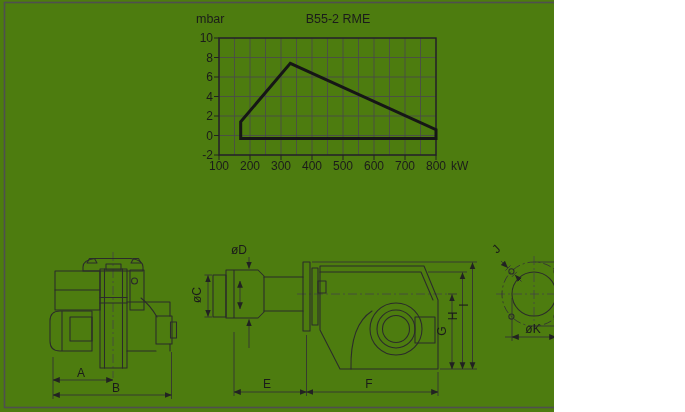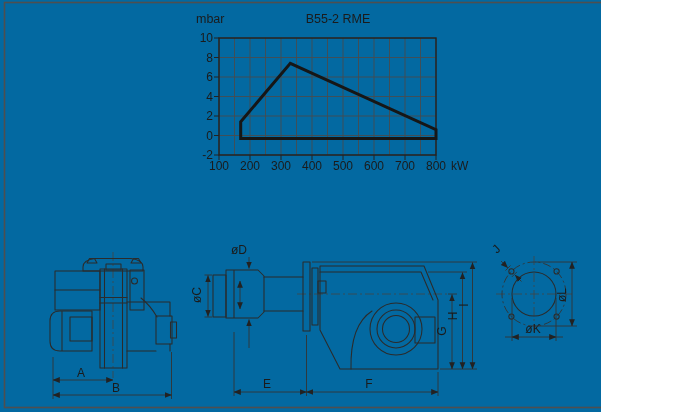--- a/index.html
+++ b/index.html
@@ -1,17 +1,17 @@
 <!DOCTYPE html>
 <html><head>
 <meta charset="utf-8">
 <style>
   html,body{margin:0;padding:0;background:#ffffff;}
   body{font-family:"Liberation Sans",sans-serif;}
-  .page{position:relative;width:601px;height:412px;background:#0369a1;overflow:hidden;}
+  .page{position:relative;width:554px;height:412px;background:#4d7c0f;overflow:hidden;}
   svg{display:block;}
   text{fill:#1b1b1b;font-family:"Liberation Sans",sans-serif;}
   .t12{font-size:12px;}
   .t125{font-size:12.5px;}
   .grid{stroke:#4a4a4a;stroke-width:0.85;fill:none;}
   .frame{stroke:#222;stroke-width:1.4;fill:none;}
   .tick{stroke:#222;stroke-width:1;fill:none;}
   .env{stroke:#161616;stroke-width:3;fill:none;stroke-linejoin:miter;}
   .draw{stroke:#2b2b2b;stroke-width:1.05;fill:none;stroke-linejoin:round;stroke-linecap:round;}
   .thin{stroke:#333;stroke-width:0.9;fill:none;}

